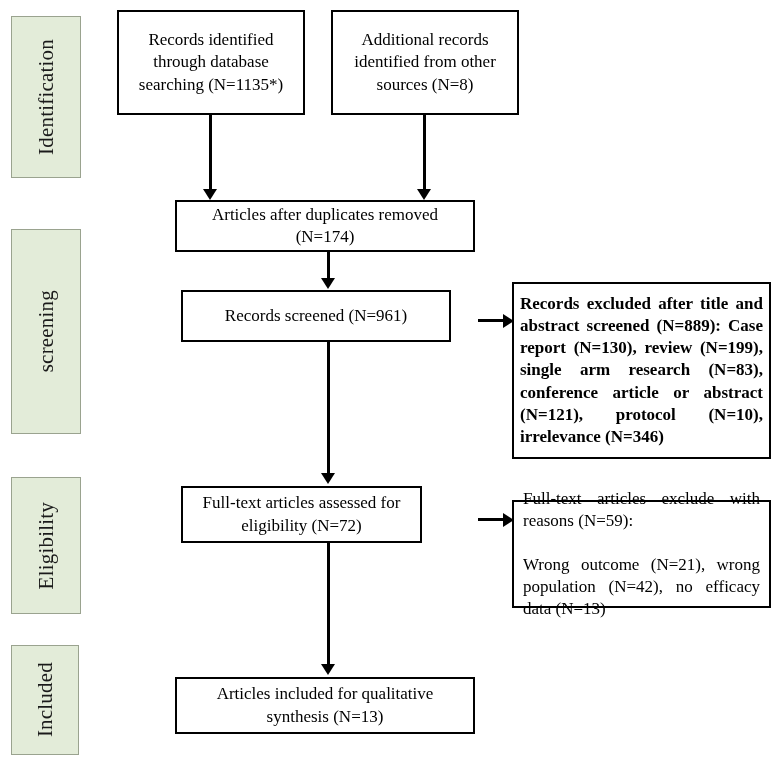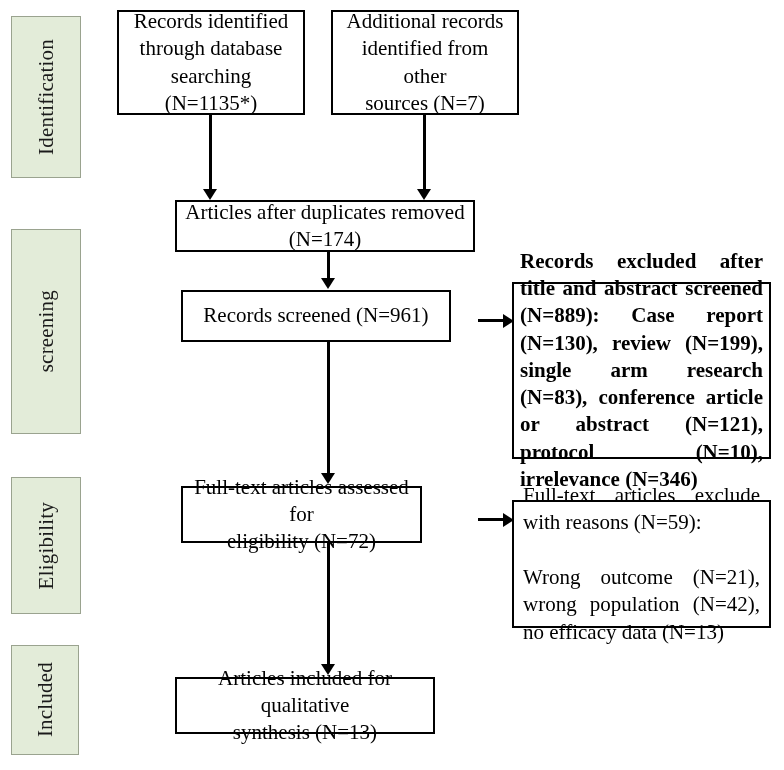--- a/index.html
+++ b/index.html
@@ -43,21 +43,21 @@
     position: absolute;
     background: #ffffff;
     border: 2px solid #000000;
     box-sizing: border-box;
     display: flex;
     align-items: center;
     justify-content: center;
     padding: 2px 6px;
   }
   .box .box-text {
-    font-size: 21px;
+    font-size: 17px;
     line-height: 1.30;
     text-align: center;
     white-space: pre-line;
   }
   .box.left-align .box-text {
     text-align: left;
     width: 100%;
   }
   .box.justify .box-text {
     text-align: justify;
@@ -118,21 +118,21 @@
 
   <div class="box" style="left:117px; top:10px; width:188px; height:105px;">
     <span class="box-text">Records identified
 through database
 searching (N=1135*)</span>
   </div>
 
   <div class="box" style="left:331px; top:10px; width:188px; height:105px;">
     <span class="box-text">Additional records
 identified from other
-sources (N=7)</span>
+sources (N=8)</span>
   </div>
 
   <div class="vline" style="left:209px; top:115px; height:76px;"></div>
   <div class="arrow-down" style="left:203px; top:189px;"></div>
 
   <div class="vline" style="left:423px; top:115px; height:76px;"></div>
   <div class="arrow-down" style="left:417px; top:189px;"></div>
 
   <div class="box" style="left:175px; top:200px; width:300px; height:52px;padding-left:6px;">
     <span class="box-text">Articles after duplicates removed
@@ -157,28 +157,28 @@
   <div class="arrow-down" style="left:321px; top:473px;"></div>
 
   <div class="box" style="left:181px; top:486px; width:241px; height:57px;">
     <span class="box-text">Full-text articles assessed for
 eligibility (N=72)</span>
   </div>
 
   <div class="hline" style="left:478px; top:518px; width:27px;"></div>
   <div class="arrow-right" style="left:503px; top:513px;"></div>
 
-  <div class="box left-align" style="left:512px; top:500px; width:259px; height:128px; padding:12px 9px;">
+  <div class="box left-align" style="left:512px; top:500px; width:259px; height:108px; padding:12px 9px;">
     <span class="box-text">
       <span class="justify-line" style="display:block; text-align:justify; text-align-last:left;">Full-text articles exclude with reasons (N=59):</span>
       <span class="justify-line" style="display:block; text-align:justify; text-align-last:left;">Wrong outcome (N=21), wrong population (N=42), no efficacy data (N=13)</span>
     </span>
   </div>
 
   <div class="vline" style="left:327px; top:543px; height:122px;"></div>
   <div class="arrow-down" style="left:321px; top:664px;"></div>
 
-  <div class="box" style="left:175px; top:677px; width:260px; height:57px;">
+  <div class="box" style="left:175px; top:677px; width:300px; height:57px;">
     <span class="box-text">Articles included for qualitative
 synthesis (N=13)</span>
   </div>
 
 </div>
 
 </body></html>

